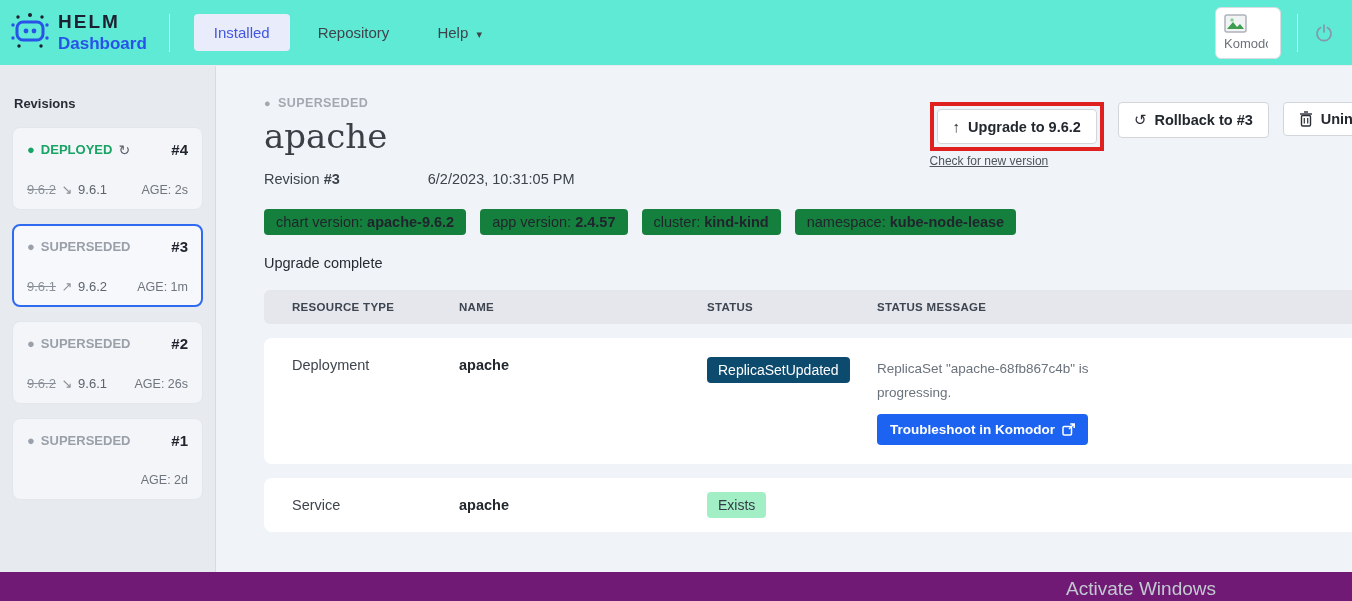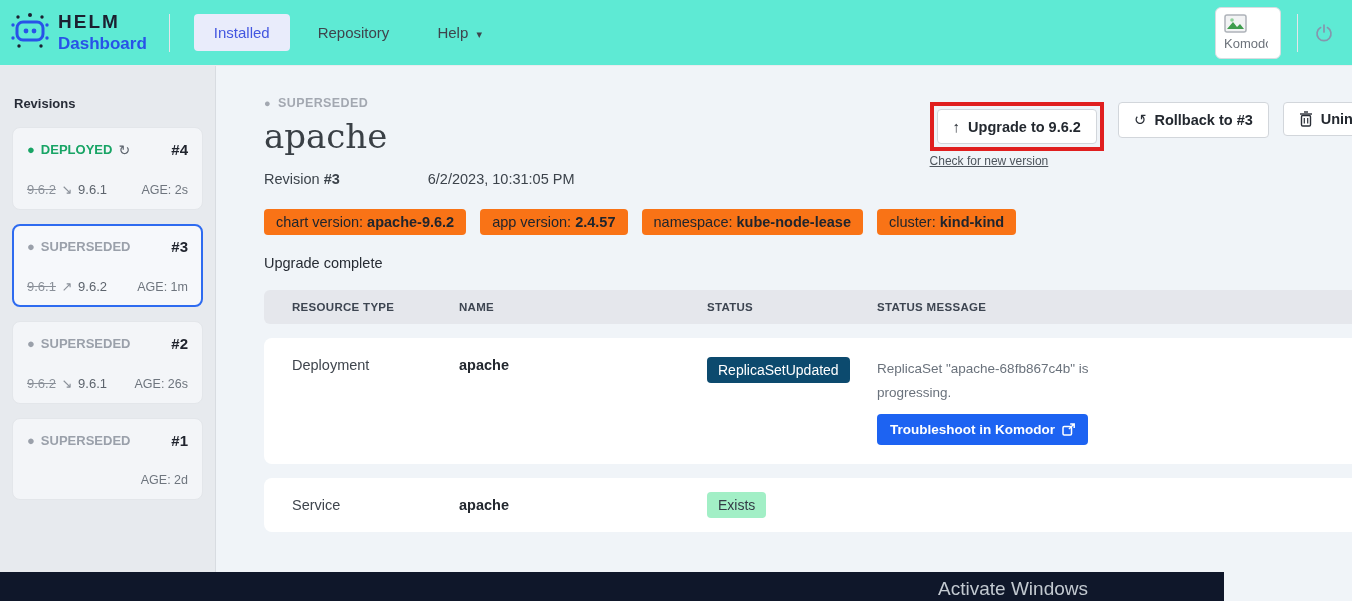--- a/index.html
+++ b/index.html
@@ -60,21 +60,21 @@
   .btn { background:#fff; border:1px solid #d2d6db; border-radius:4px; padding:8px 15px;
     font-size:14.5px; font-weight:bold; color:#23282f; display:flex; align-items:center; gap:8px;
     cursor:pointer; white-space:nowrap; font-family:"Liberation Sans",sans-serif; }
   .btn .bicon { font-weight:normal; font-size:15px; color:#2a2f37; }
   .red-box { border:4px solid #e01f1f; padding:3px; }
   .upgrade-wrap { display:flex; flex-direction:column; }
   .check-link { font-size:12px; color:#4e555d; text-decoration:underline; margin-top:3px; cursor:pointer; }
 
   
   .badges { display:flex; gap:14px; margin-top:22px; }
-  .badge { background:#f97316; border-radius:4px; padding:5px 12px; font-size:14.5px; color:#20252d; }
+  .badge { background:#15803d; border-radius:4px; padding:5px 12px; font-size:14.5px; color:#20252d; }
   .badge b { font-weight:bold; }
   .descr { margin-top:20px; font-size:14.5px; color:#262b33; }
 
   
   .tabs { display:flex; align-items:center; margin-top:25px; gap:36px; }
   .tab { font-size:14.5px; color:#3d434b; cursor:pointer; }
   .tab.active { border:2px solid #2a2e35; border-radius:8px; padding:7px 23px; background:#fdfdfd;
     font-size:14.5px; }
 
   
@@ -89,21 +89,21 @@
   .cell-name { font-size:14.5px; font-weight:bold; color:#23282f; }
   .status-pill { display:inline-block; border-radius:4px; padding:5px 11px; font-size:14px; }
   .pill-amber { background:#0c4a6e; color:#ffffff; }
   .pill-mint { background:#a2efc6; color:#333b46; }
   .msg { font-size:13.5px; color:#6a727c; line-height:24px; }
   .ts-btn { margin-top:9px; background:#1d63f2; color:#fff; border:none; border-radius:4px;
     padding:8px 13px; font-size:13.5px; font-weight:bold; display:inline-flex; align-items:center;
     gap:7px; cursor:pointer; font-family:"Liberation Sans",sans-serif; }
 
   
-  .footer-band { position:absolute; left:0; bottom:0; width:1224px; height:29px; background:#0f172a; z-index:9; }
+  .footer-band { position:absolute; left:0; bottom:0; width:1352px; height:29px; background:#701a75; z-index:9; }
   .watermark { position:absolute; right:136px; top:6px; font-size:19px; color:#c2c9d0; }
 </style>
 </head>
 <body>
 
 <div class="header">
   <div class="logo">
     <span>
       <svg width="40" height="42" viewBox="0 0 40 42">
         <rect x="7" y="12" width="26" height="18" rx="6" fill="none" stroke="#2853e8" stroke-width="3"></rect>
@@ -273,22 +273,22 @@
           <line x1="5.3" y1="7" x2="5.3" y2="12.5" stroke="#2a2f37" stroke-width="1.2"></line>
           <line x1="8.7" y1="7" x2="8.7" y2="12.5" stroke="#2a2f37" stroke-width="1.2"></line>
         </svg>
         <span>Uninstall</span>
       </button>
     </div>
 
     <div class="badges">
       <span class="badge"><span>chart version: </span><b>apache-9.6.2</b></span>
       <span class="badge"><span>app version: </span><b>2.4.57</b></span>
+      <span class="badge"><span>cluster: </span><b>kind-kind</b></span>
       <span class="badge"><span>namespace: </span><b>kube-node-lease</b></span>
-      <span class="badge"><span>cluster: </span><b>kind-kind</b></span>
     </div>
 
     <div class="descr">Upgrade complete</div>
 
 
     <div class="table">
       <div class="t-head">
         <div>RESOURCE TYPE</div>
         <div>NAME</div>
         <div>STATUS</div>

